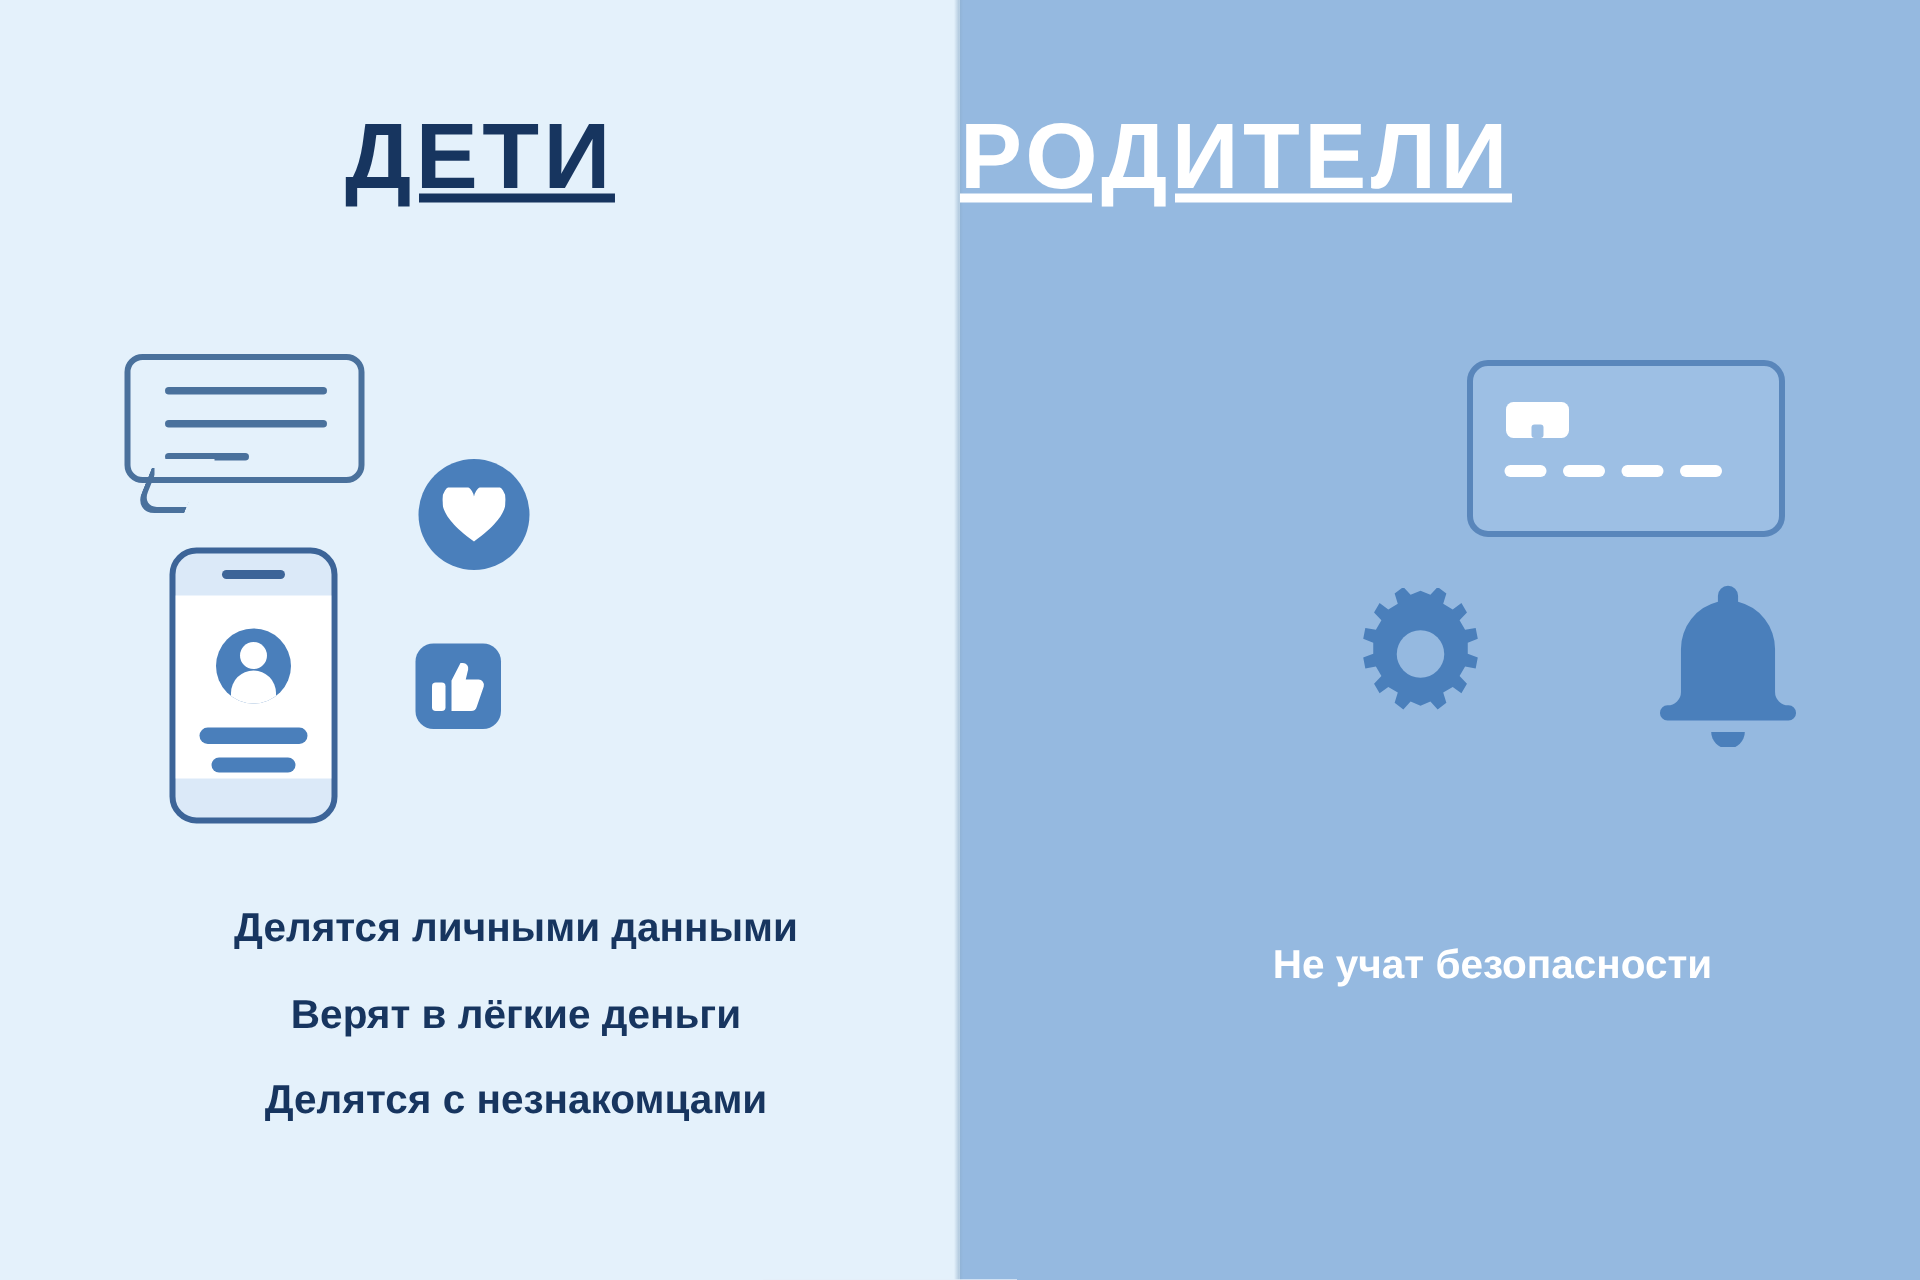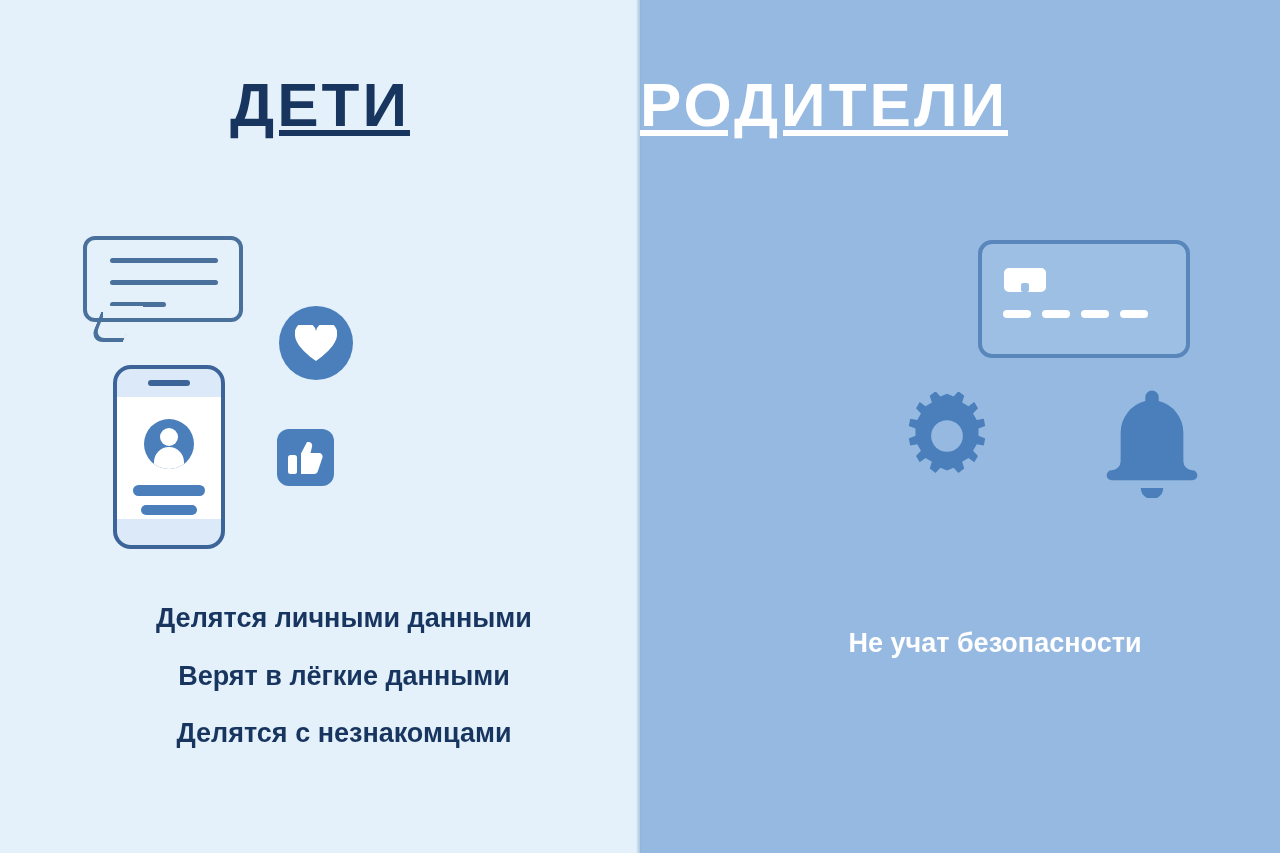--- a/index.html
+++ b/index.html
@@ -421,21 +421,21 @@
   </svg>
 
   <svg class="bell" viewBox="0 0 100 100">
     <path fill="#4a7fbb" d="M44 10 a6 6 0 0 1 12 0 v3.5 a29 29 0 0 1 22 28.2 v25.5 a8 8 0 0 0 8 8 h0 a4.5 4.5 0 0 1 0 9 H14 a4.5 4.5 0 0 1 0-9 h0 a8 8 0 0 0 8-8 V41.7 A29 29 0 0 1 44 13.5 Z"></path>
     <path fill="#4a7fbb" d="M40 91 a10 10 0 0 0 20 0 Z"></path>
   </svg>
 
 
   <div class="list list-left">
     <div class="row">Делятся личными данными</div>
-    <div class="row">Верят в лёгкие данными</div>
+    <div class="row">Верят в лёгкие деньги</div>
     <div class="row">Делятся с незнакомцами</div>
   </div>
 
   <div class="list list-right">
     <div class="row">Не учат безопасности</div>
   </div>
 
 </div>
 
 </body></html>

